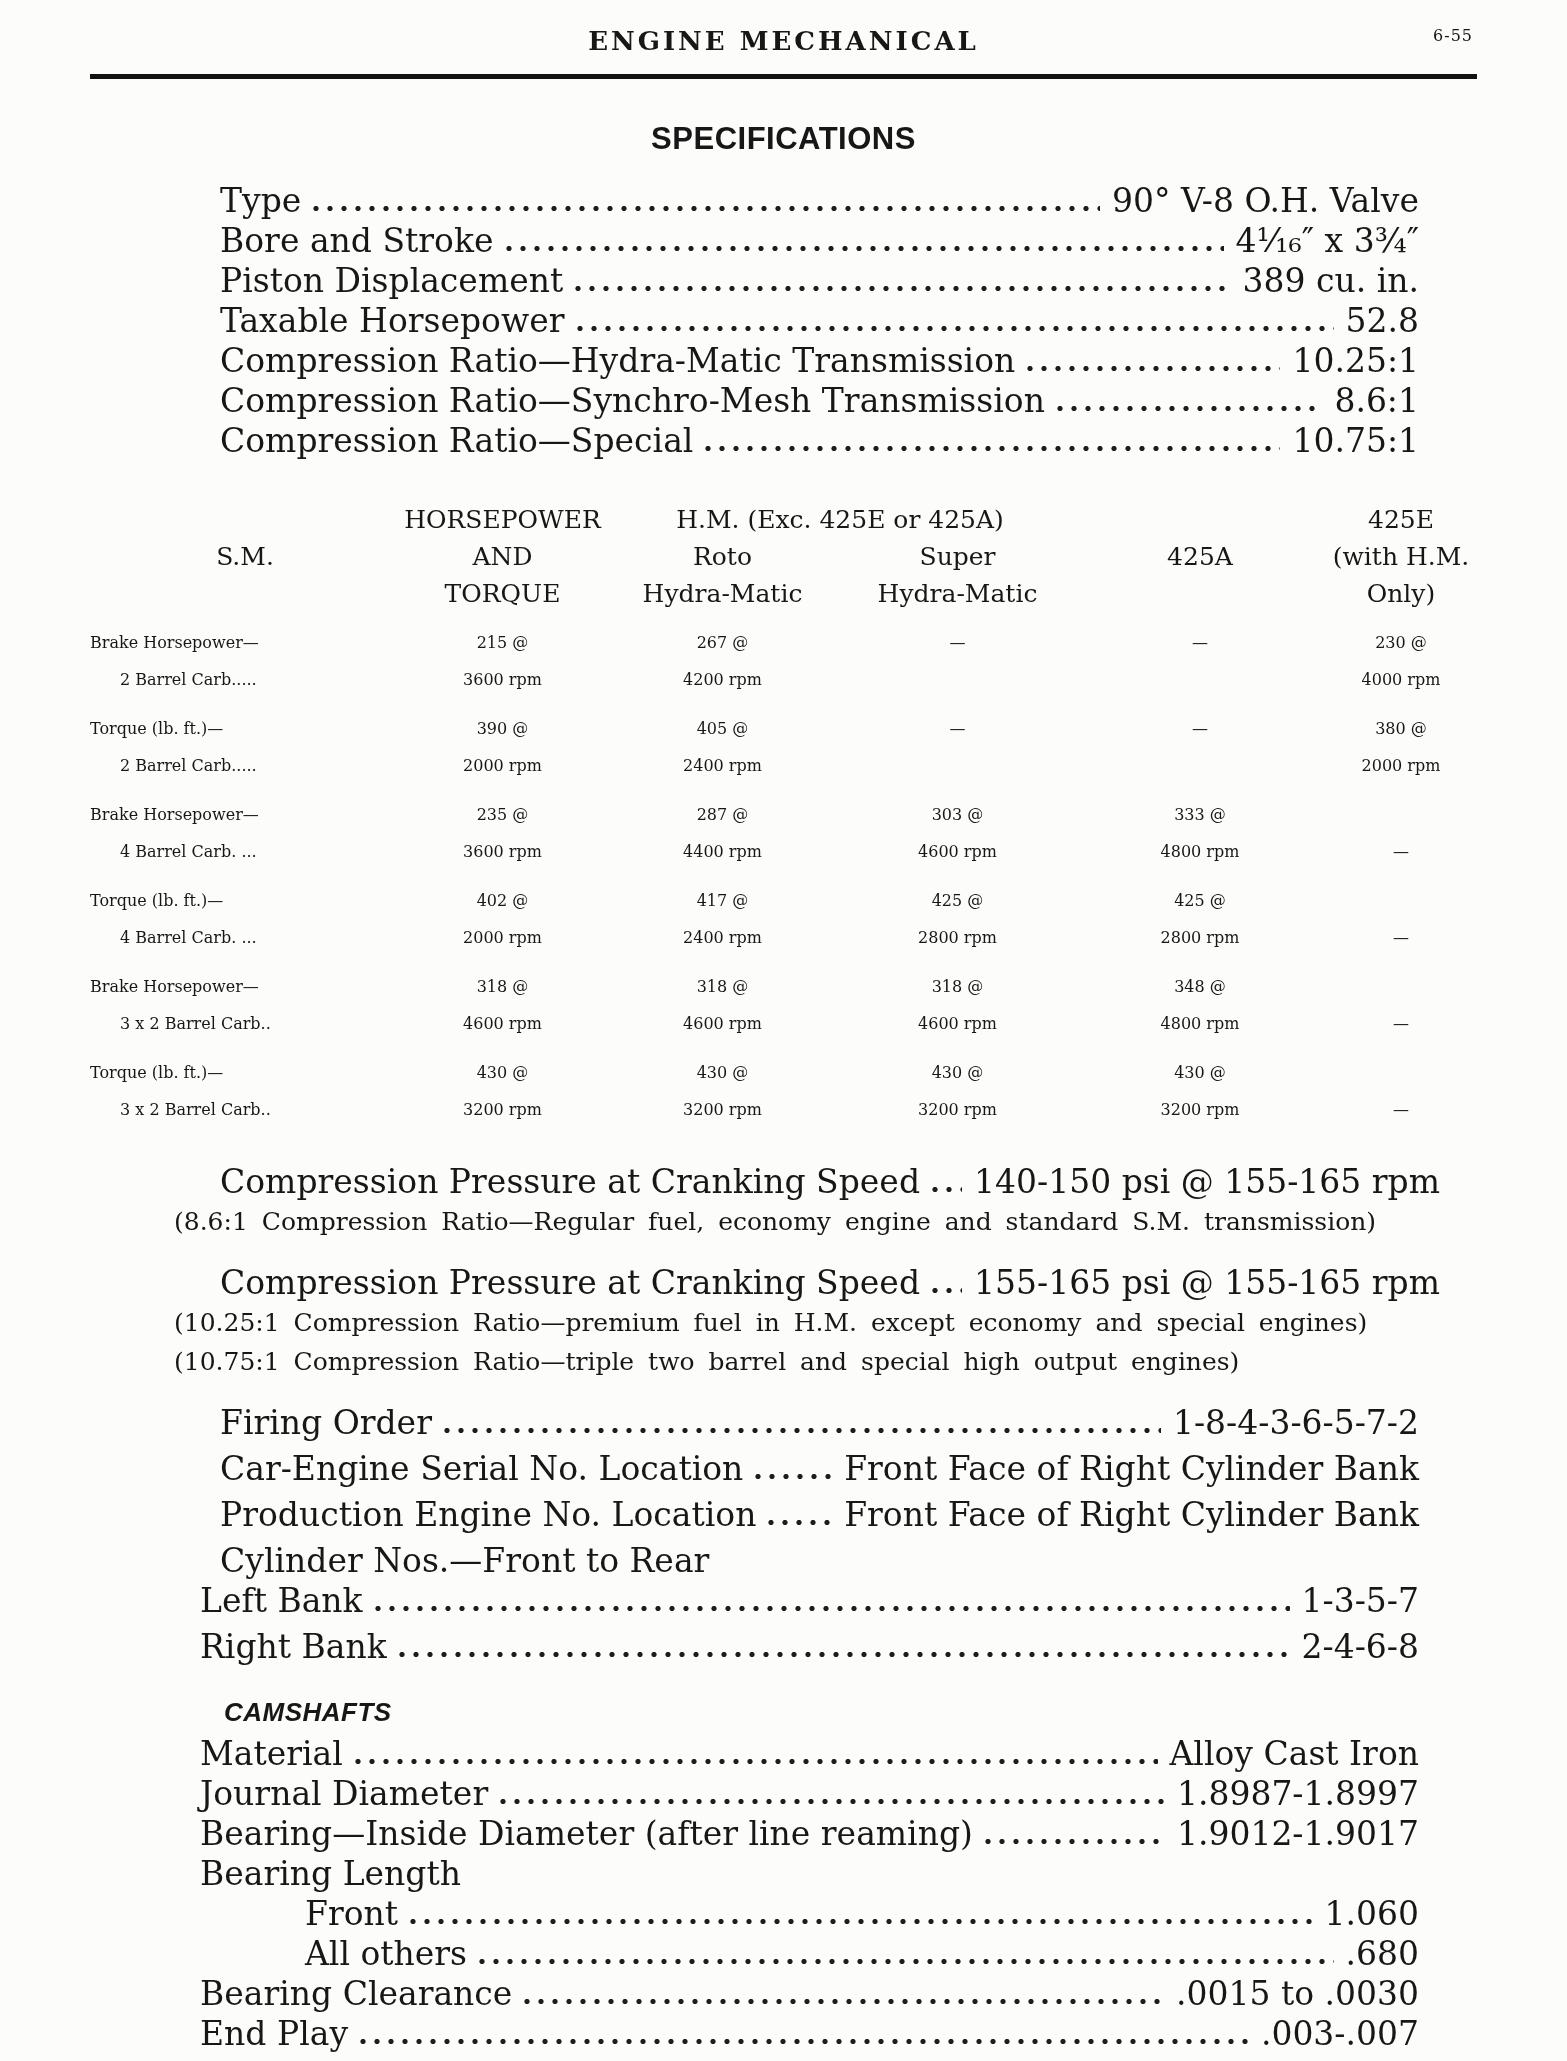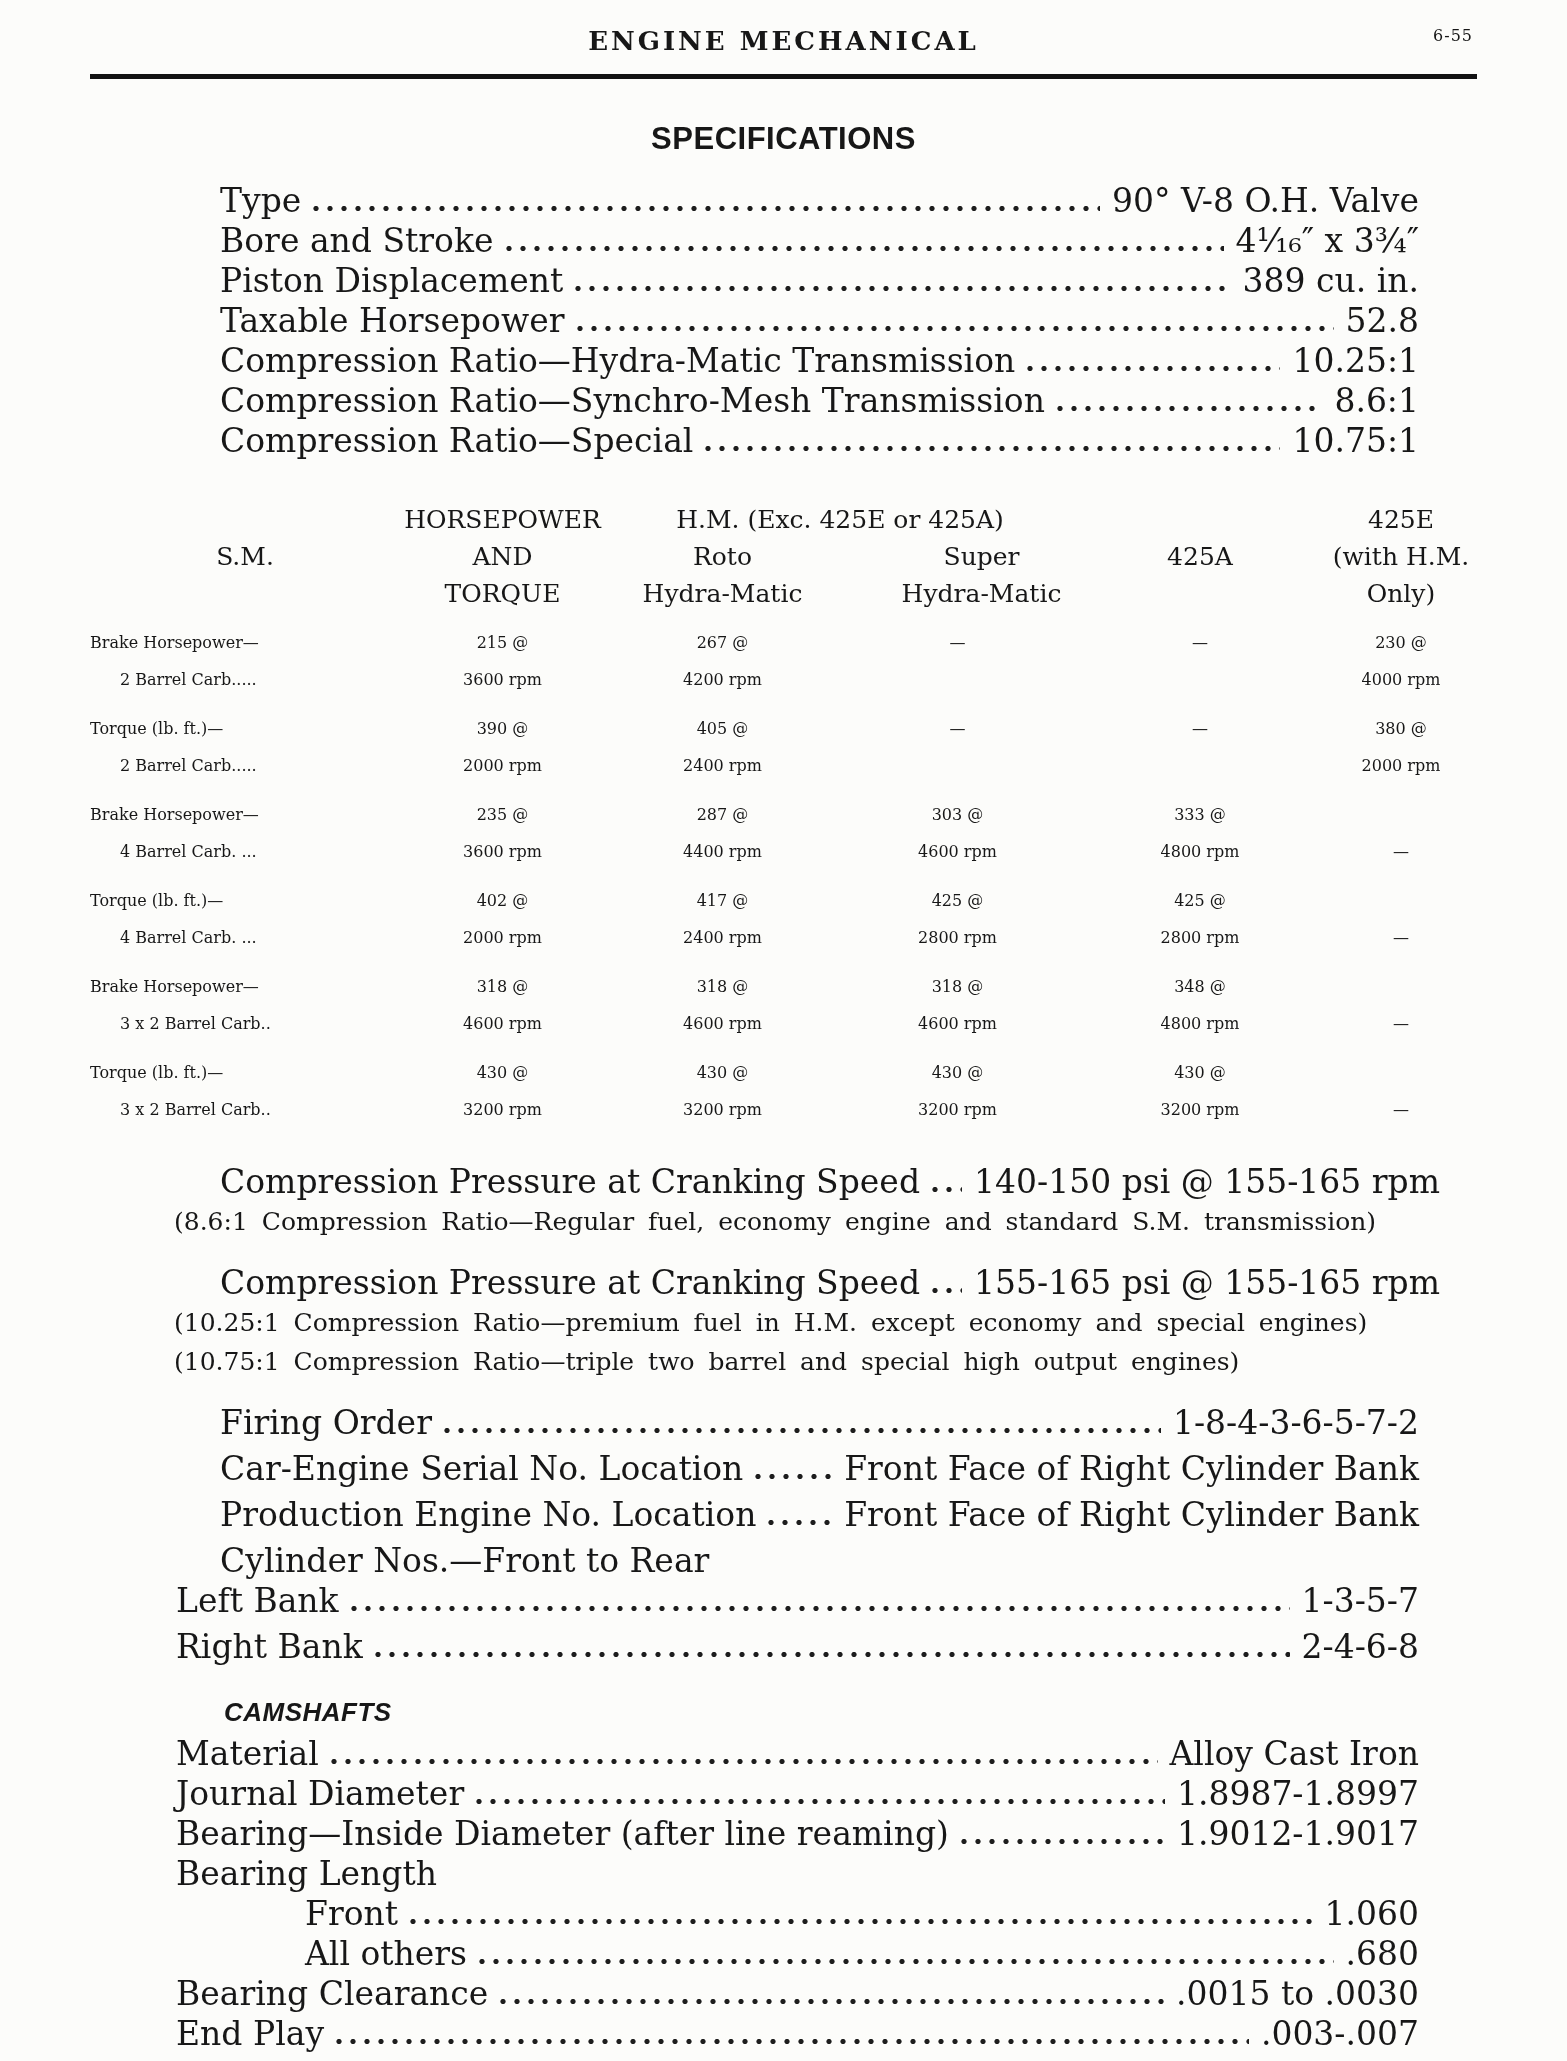--- a/index.html
+++ b/index.html
@@ -37,21 +37,21 @@
     margin:30px 58px 6px 134px;
   }
 
   
   .lrow {
     display:flex; align-items:baseline;
     height:40px; line-height:40px;
     margin-right:58px; font-size:33px; white-space:nowrap;
   }
   .ind-0 { margin-left:130px; }
-  .ind-1 { margin-left:86px; }
+  .ind-1 { margin-left:110px; }
   .ind-2 { margin-left:215px; }
   .lbl { white-space:nowrap; }
   .leader {
     flex:1 1 auto; height:7px; margin:0 12px; min-width:30px;
     align-self:flex-end; margin-bottom:9px;
     background-image:radial-gradient(circle at 3px 3.5px, #1d1d1d 2.2px, rgba(0,0,0,0) 3px);
     background-size:14px 7px; background-repeat:repeat-x;
   }
   .val { white-space:nowrap; text-align:right; }
   .noleader { }
@@ -68,21 +68,21 @@
 
   
   .hp-grid {
     display:grid;
     grid-template-columns:310px 205px 235px 235px 250px 152px;
     margin-top:40px; font-size:25px;
   }
   .tline { height:37px; line-height:37px; white-space:nowrap; }
   .tcenter { text-align:center; }
   .hm-span { grid-column:3 / 5; }
-  .hm-sub { display:grid; grid-template-columns:235px 235px;gap:24px; }
+  .hm-sub { display:grid; grid-template-columns:235px 235px; }
   .trow-wrap { margin-top:10px; }
   .trow { display:grid; grid-template-columns:310px 205px 235px 235px 250px 152px; margin-top:12px; }
   .tlabel .tline { text-align:left; }
   .tlabel .sub { padding-left:30px; }
 </style>
 </head>
 <body>
 
 <div class="page">
 

